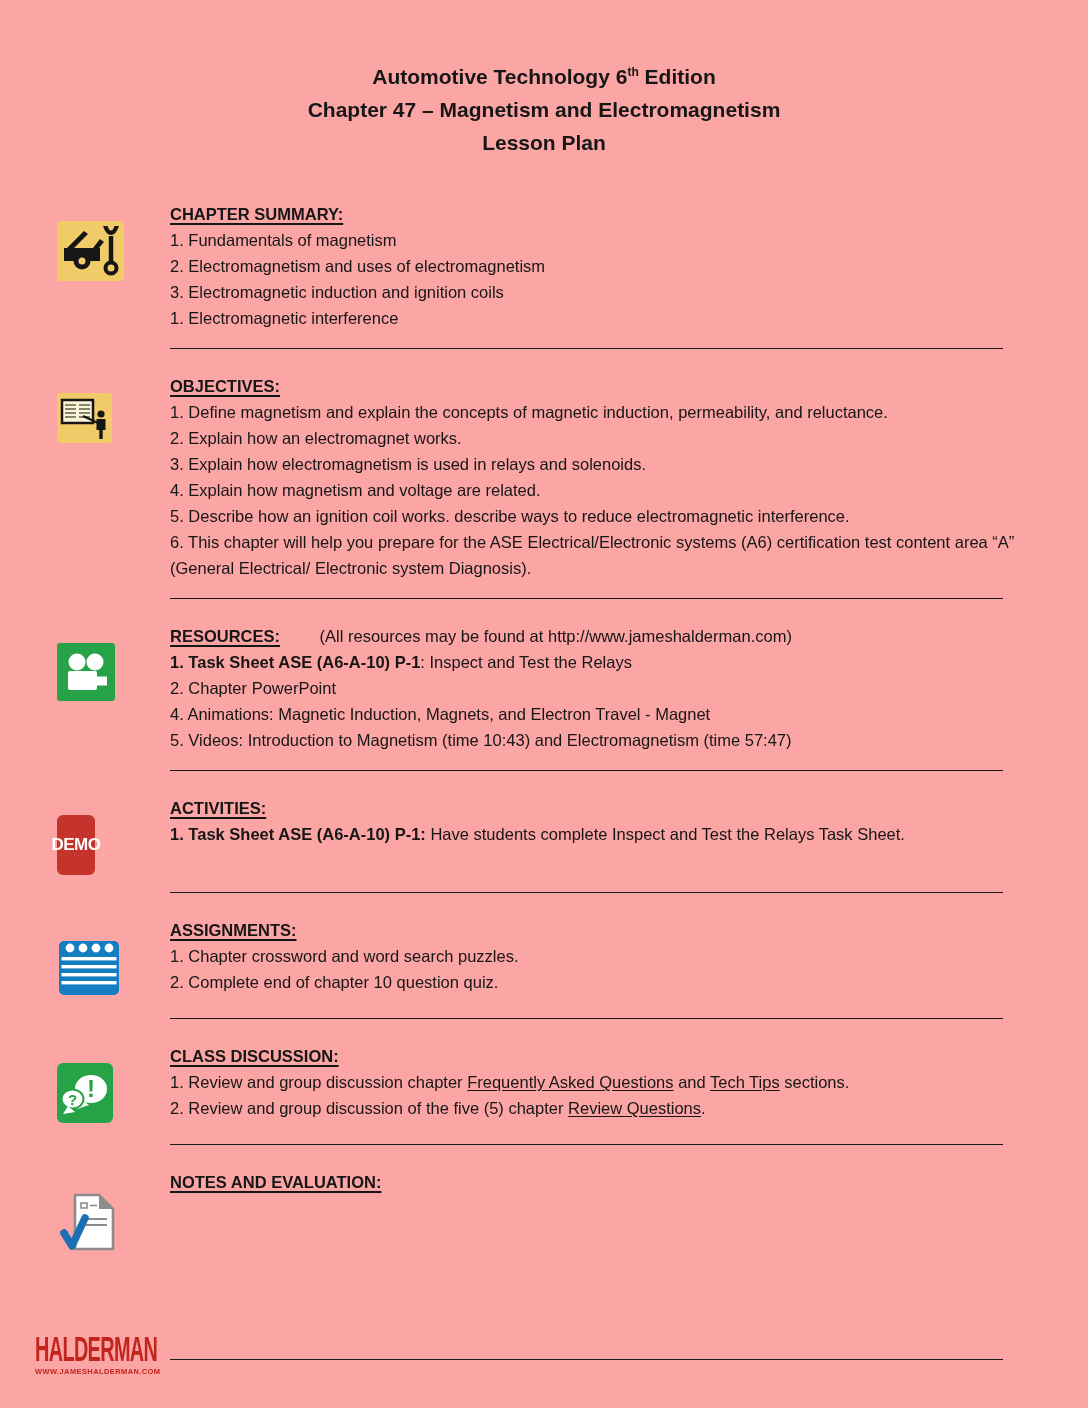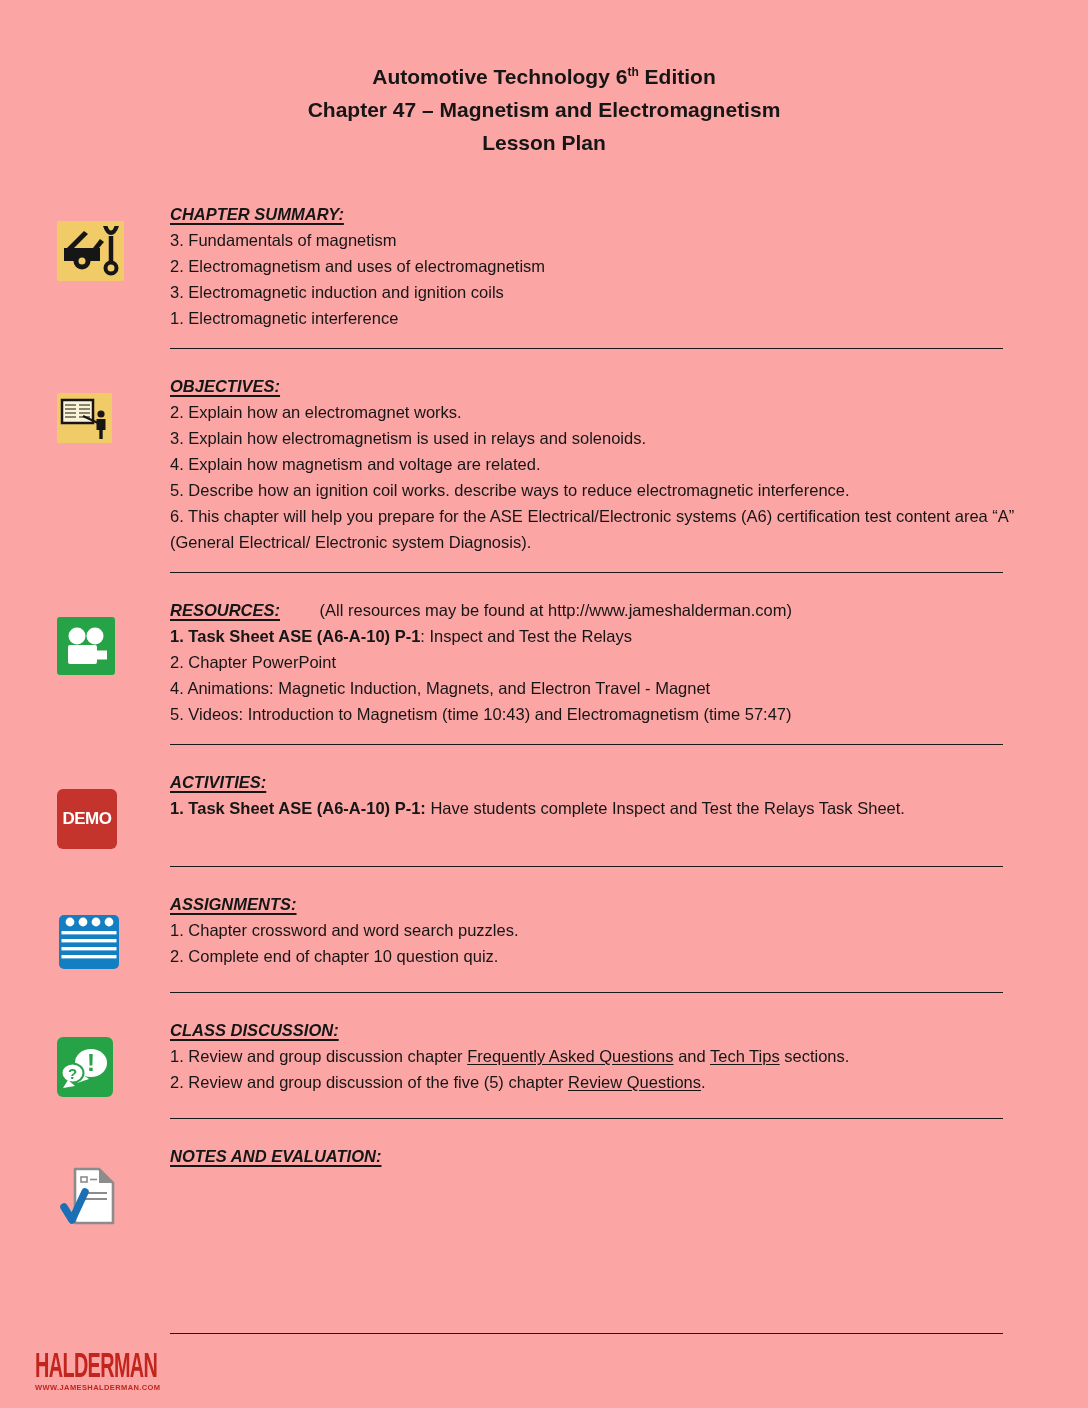--- a/index.html
+++ b/index.html
@@ -15,32 +15,32 @@
     padding-top: 56px;
   }
   .doc-title { text-align: center; font-weight: bold; font-size: 21px; line-height: 33px; }
   .doc-title sup { font-size: 12px; vertical-align: super; }
   #sections { margin-top: 42px; }
   .section { display: flex; margin: 24px 64px 0 55px; }
   #sections .section:first-child { margin-top: 0; }
   .icon-cell { width: 115px; flex: 0 0 115px; padding-top: 20px; padding-left: 2px; }
   .content-cell { flex: 1; font-size: 16.5px; line-height: 26px; }
   .heading { font-weight: bold; }
-  .heading .hu { text-decoration: underline; text-underline-offset: 3px; text-decoration-thickness: 1.5px; font-style: italic; }
+  .heading .hu { text-decoration: underline; text-underline-offset: 3px; text-decoration-thickness: 1.5px; }
   .heading .suffix { font-weight: normal; margin-left: 35px; }
   .item .seg-b { font-weight: bold; text-align: right; }
   .item .seg-u { text-decoration: underline; text-underline-offset: 2px; }
   hr.divider { border: none; border-top: 1.6px solid #1a1a1a; margin: 17px 85px 0 170px; }
   hr.divider-6 { margin-top: 96px; }
   .demo-box {
-    width: 60px; height: 60px; border-radius: 6px;
+    width: 38px; height: 60px; border-radius: 6px;
     display: flex; align-items: center; justify-content: center;
   }
   .demo-box .demo-label { color: #fff; font-weight: bold; font-size: 17px; letter-spacing: -0.5px; }
-  .footer-logo { position: absolute; left: 35px; bottom: 16px; width: 130px; }
+  .footer-logo { position: absolute; left: 35px; bottom: 32px; width: 130px; }
   .logo-word {
     font-size: 32px; font-weight: bold; color: #C1251D;
     transform: scaleX(0.62) scaleY(1.1); transform-origin: left bottom;
     white-space: nowrap; letter-spacing: -1px; line-height: 30px;
   }
   .logo-site {
     font-size: 7.5px; font-weight: bold; color: #C1251D;
     letter-spacing: 0.4px; width: 111px; text-align: right; margin-top: 2px;
     white-space: nowrap;
   }
@@ -65,21 +65,21 @@
       <rect x="7" y="27" width="36" height="13" fill="#161616"></rect>
       <path d="M36 27 L43 18 L47 21 L42 27 Z" fill="#161616"></path>
       <circle cx="25" cy="40" r="8.5" fill="#161616"></circle>
       <circle cx="25" cy="40" r="3.5" fill="#F2CB69"></circle>
       <line x1="54" y1="15" x2="54" y2="43" stroke="#161616" stroke-width="4.5"></line>
       <path d="M46 5 q3 9 8 9 q5 0 8 -9 l-4.5 0 q-1.5 4.5 -3.5 4.5 q-2 0 -3.5 -4.5 Z" fill="#161616"></path>
       <circle cx="54" cy="47" r="5.5" fill="none" stroke="#161616" stroke-width="4"></circle>
     </svg></span></div>
         <div class="content-cell">
           <div class="heading"><span class="hu">CHAPTER SUMMARY:</span></div>
-          <div class="item"><span>3. Fundamentals of magnetism</span></div>
+          <div class="item"><span>1. Fundamentals of magnetism</span></div>
           <div class="item"><span>2. Electromagnetism and uses of electromagnetism</span></div>
           <div class="item"><span>3. Electromagnetic induction and ignition coils</span></div>
           <div class="item"><span>1. Electromagnetic interference</span></div>
         </div>
       </section>
       <hr class="divider divider-0">
       <section class="section">
         <div class="icon-cell"><span>
     <svg width="55" height="50" viewBox="0 0 55 50">
       <rect width="55" height="50" rx="2" fill="#F2CB69"></rect>
@@ -93,20 +93,21 @@
                 <line x1="22" y1="20" x2="33" y2="20"></line>
         <line x1="8" y1="24" x2="19" y2="24"></line>
                 <line x1="22" y1="24" x2="33" y2="24"></line>
       </g>
       <line x1="26" y1="23" x2="41" y2="30" stroke="#161616" stroke-width="2.2"></line>
       <circle cx="44" cy="21" r="3.6" fill="#161616"></circle>
       <path d="M39.5 26 h9 v11 h-2.8 v9 h-3.4 v-9 h-2.8 Z" fill="#161616"></path>
     </svg></span></div>
         <div class="content-cell">
           <div class="heading"><span class="hu">OBJECTIVES:</span></div>
+          <div class="item"><span>1. Define magnetism and explain the concepts of magnetic induction, permeability, and reluctance.</span></div>
           <div class="item"><span>2. Explain how an electromagnet works.</span></div>
           <div class="item"><span>3. Explain how electromagnetism is used in relays and solenoids.</span></div>
           <div class="item"><span>4. Explain how magnetism and voltage are related.</span></div>
           <div class="item"><span>5. Describe how an ignition coil works. describe ways to reduce electromagnetic interference.</span></div>
           <div class="item"><span>6. This chapter will help you prepare for the ASE Electrical/Electronic systems (A6) certification test content area “A” (General Electrical/ Electronic system Diagnosis).</span></div>
         </div>
       </section>
       <hr class="divider divider-1">
       <section class="section">
         <div class="icon-cell"><span>

